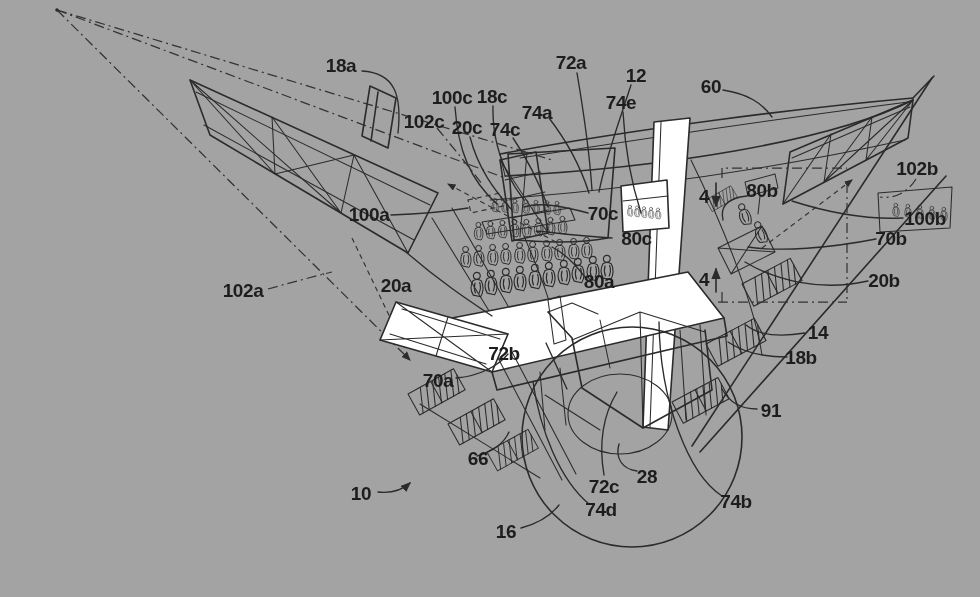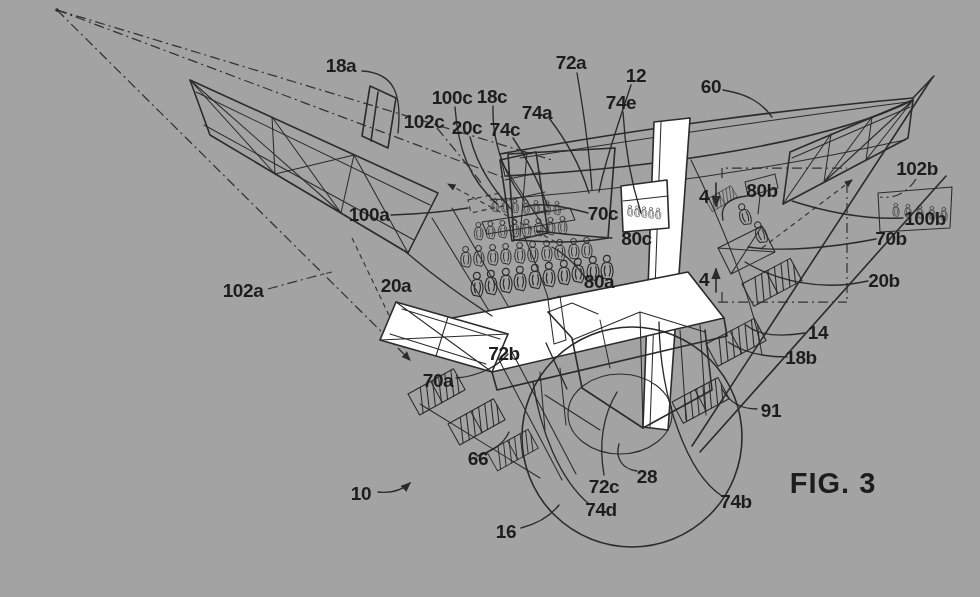--- a/index.html
+++ b/index.html
@@ -269,15 +269,14 @@
       <div class="ref-label" style="left: 647px; top: 476px;">28</div>
       <div class="ref-label" style="left: 604px; top: 486px;">72c</div>
       <div class="ref-label" style="left: 601px; top: 509px;">74d</div>
       <div class="ref-label" style="left: 736px; top: 501px;">74b</div>
       <div class="ref-label" style="left: 506px; top: 531px;">16</div>
       <div class="ref-label" style="left: 704px; top: 196px;">4</div>
       <div class="ref-label" style="left: 704px; top: 279px;">4</div>
       <div class="ref-label" style="left: 361px; top: 493px;">10</div>
     </div>
 
-<div class="fig-caption" style="left: 833px; top: 483px;">FIG. 3</div>
 
 </div>
 
 </body></html>

